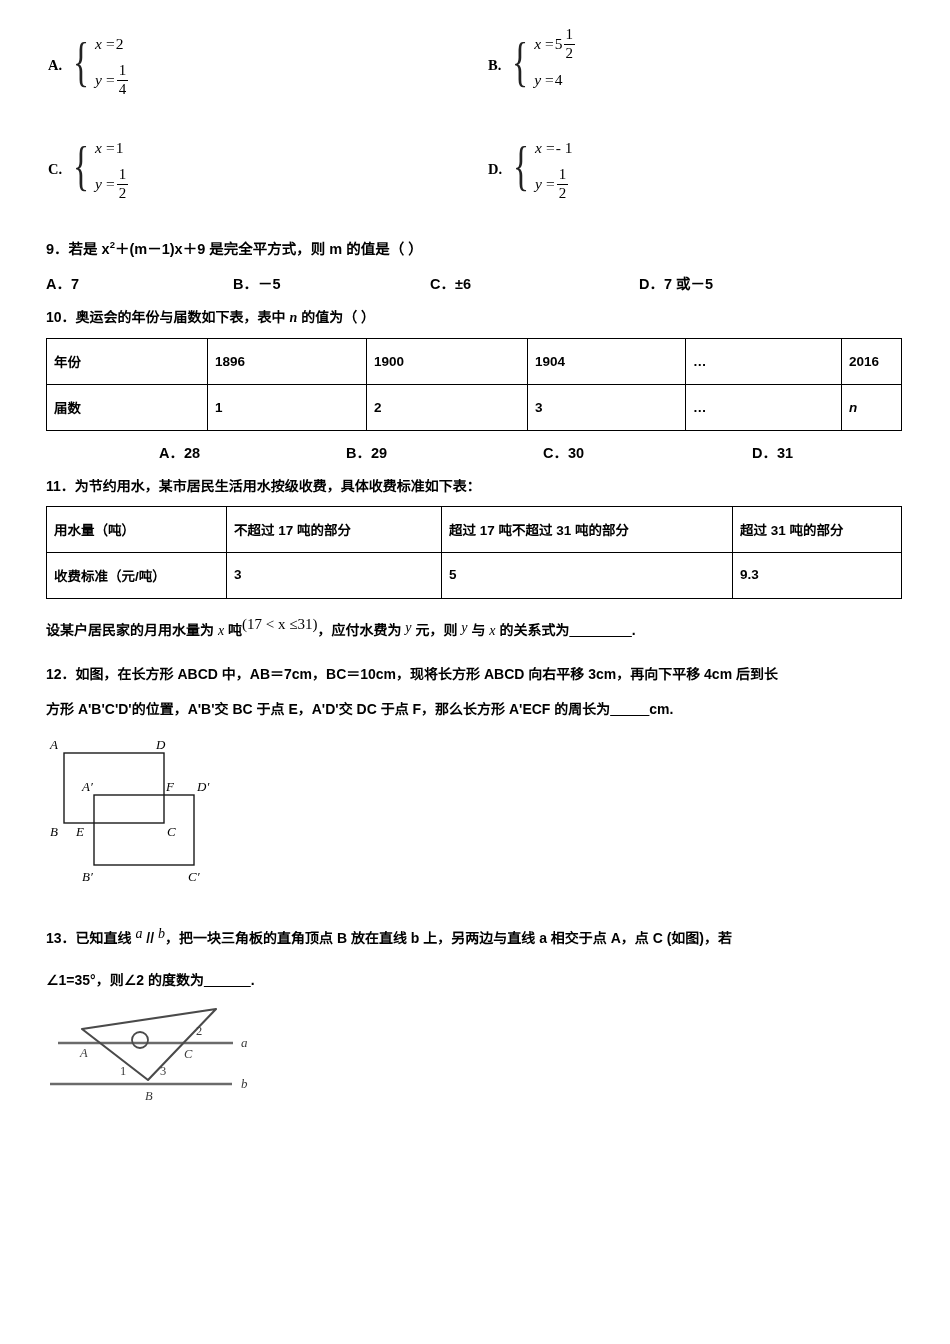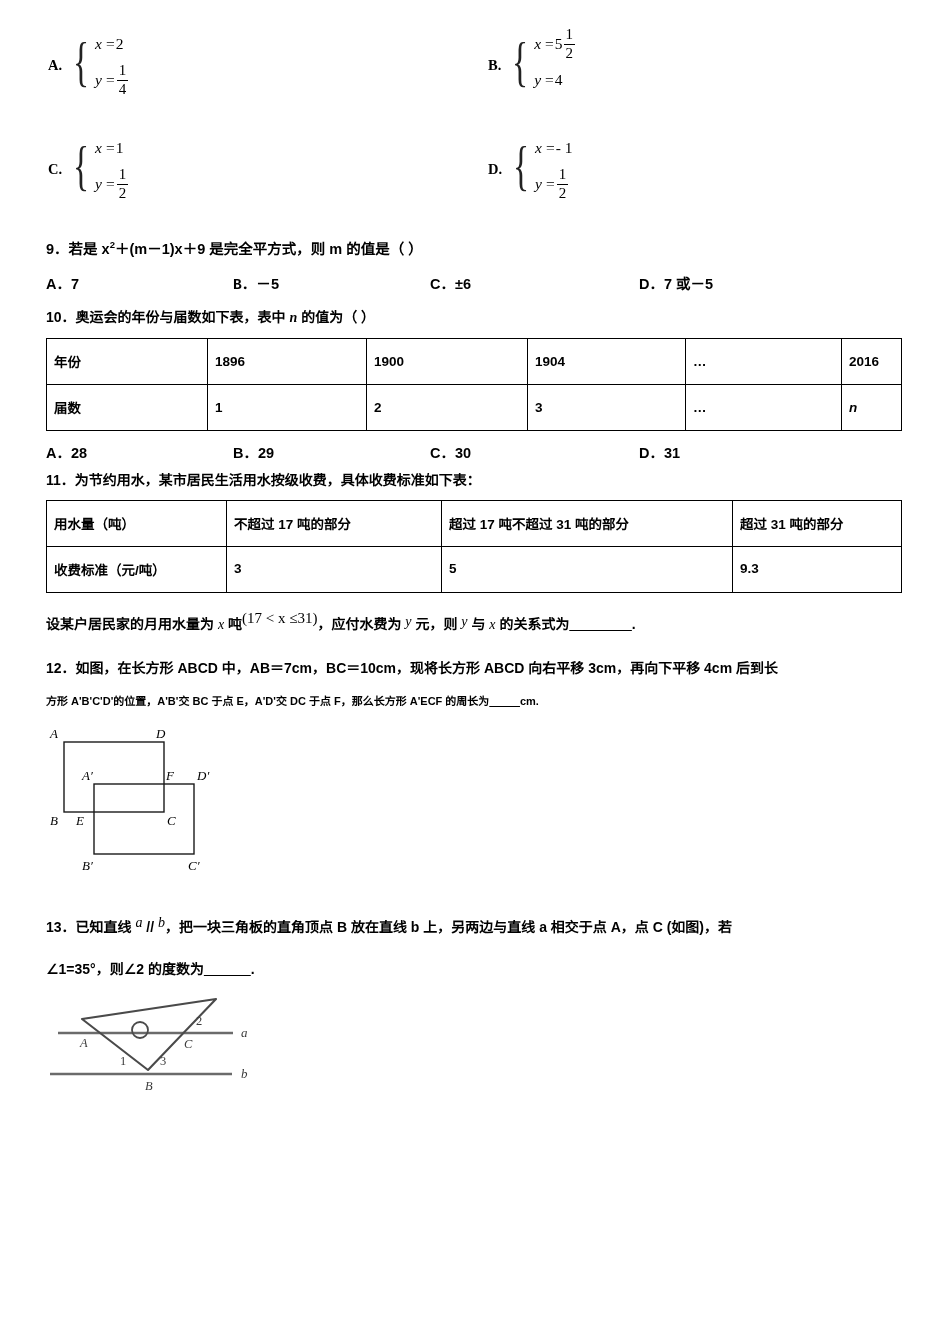--- a/index.html
+++ b/index.html
@@ -103,21 +103,21 @@
 
   
   .opts{
     display:flex;
     font-family:"Liberation Sans","DejaVu Sans",sans-serif;
     font-weight:bold;
     font-size:14.5px;
   }
   .opts .o{display:flex;}
   .opts .o-a{width:187px;}
-  .opts .o-b{width:197px;font-family:Liberation Mono, monospace;}
+  .opts .o-b{width:197px;}
   .opts .o-c{width:209px;}
   .opts .o-d{width:auto;}
 
   
   table.grid{
     border-collapse:collapse;
     width:856px;
     table-layout:fixed;
   }
   table.grid td{
@@ -276,21 +276,21 @@
       <td class="lbl">届数</td>
       <td>1</td>
       <td>2</td>
       <td>3</td>
       <td>…</td>
       <td class="ital">n</td>
     </tr>
   </tbody>
       </table>
 
-  <div class="opts" style="margin-top:10px;margin-bottom:8px;">
+  <div class="opts" style="margin-top:10px;margin-bottom:14px;justify-content:center;">
     <span class="o" style="width:187px;">A．28</span>
     <span class="o" style="width:197px;">B．29</span>
     <span class="o" style="width:209px;">C．30</span>
     <span class="o">D．31</span>
   </div>
 
 
   <p class="q" style="font-size:14px;margin-bottom:8px;">11．为节约用水，某市居民生活用水按级收费，具体收费标准如下表：</p>
 
   <table class="grid">
@@ -308,21 +308,21 @@
       <td>9.3</td>
     </tr>
   </tbody>
       </table>
 
   <p class="q" style="font-size:14px;margin-top:14px;margin-bottom:12px;">
     <span>设某户居民家的月用水量为 </span><span class="mi">x</span><span> 吨</span><span class="ineq"><span>(17 &lt; x ≤31)</span></span><span>，应付水费为 </span><span class="mi" style="vertical-align:3px;">y</span><span> 元，则 </span><span class="mi" style="vertical-align:3px;">y</span><span> 与 </span><span class="mi">x</span><span> 的关系式为</span><span class="blank">________</span><span>.</span>
   </p>
 
   <p class="q" style="font-size:14px;margin-top:22px;margin-bottom:0;">12．如图，在长方形 ABCD 中，AB＝7cm，BC＝10cm，现将长方形 ABCD 向右平移 3cm，再向下平移 4cm 后到长</p>
-  <p class="q" style="font-size:11px;margin-top:14px;margin-bottom:0;">
+  <p class="q" style="font-size:14px;margin-top:14px;margin-bottom:0;">
     <span>方形 A'B'C'D'的位置，A'B'交 BC 于点 E，A'D'交 DC 于点 F，那么长方形 A'ECF 的周长为</span><span class="blank">_____</span><span>cm.</span>
   </p>
 
   <div class="fig" style="margin-top:12px;margin-left:-4px;">
     <svg width="250" height="180" viewBox="0 0 250 180">
 
       <rect x="22" y="20" width="100" height="70" fill="none" stroke="#1a1a1a" stroke-width="1.4"></rect>
 
       <rect x="52" y="62" width="100" height="70" fill="none" stroke="#1a1a1a" stroke-width="1.4"></rect>
 

